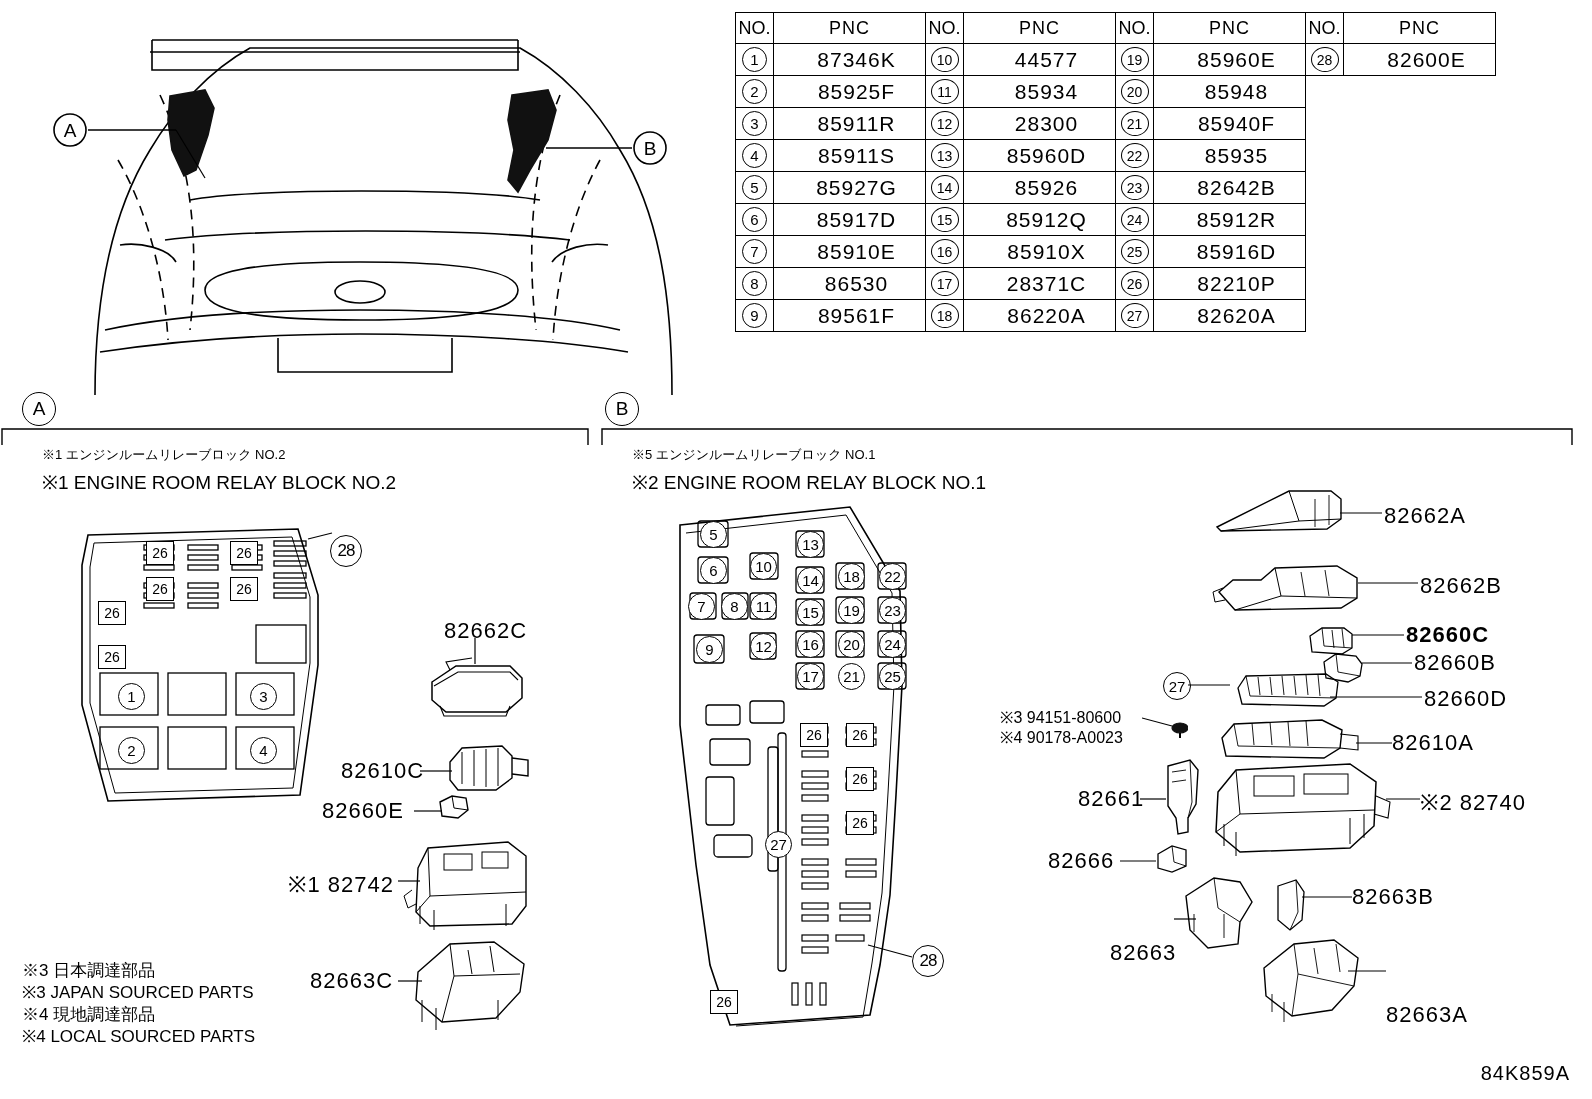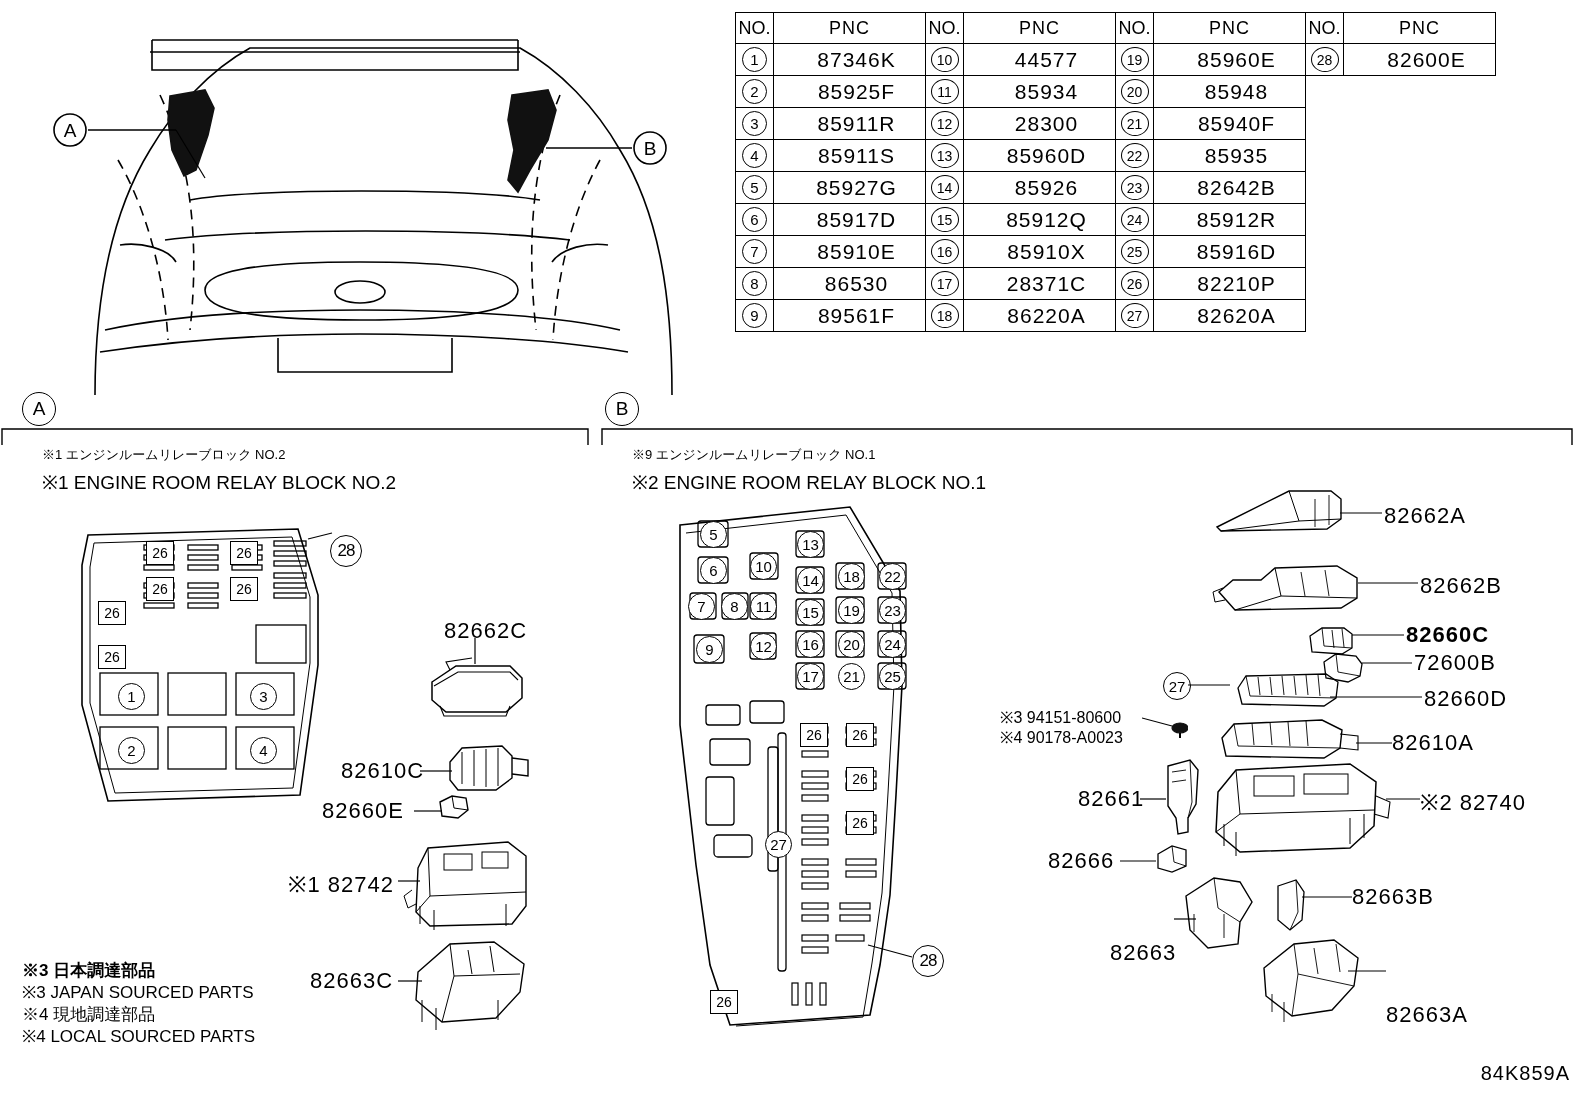--- a/index.html
+++ b/index.html
@@ -297,34 +297,34 @@
     <path d="M56 46 L44 92" stroke-width="1"></path>
     <path d="M70 20 L74 44 M92 16 L96 42" stroke-width="1"></path>
     <path d="M24 70 L24 92 M38 78 L38 100 M100 70 L100 90" stroke-width="1"></path>
   </svg>
 </div>
 <div class="abs partno" style="left:310px;top:968px;">82663C</div>
 <svg class="abs" style="left:398px;top:976px;" width="26" height="10" stroke="#000" stroke-width="1.2" fill="none">
     <path d="M0 5 L24 5"></path>
   </svg>
 
-<div class="abs note" style="left:22px;top:960px;font-weight:bold;">※3 日本調達部品</div>
+<div class="abs note" style="left:22px;top:960px;">※3 日本調達部品</div>
 <div class="abs note" style="left:22px;top:982px;">※3 JAPAN SOURCED PARTS</div>
 <div class="abs note" style="left:22px;top:1004px;">※4 現地調達部品</div>
 <div class="abs note" style="left:22px;top:1026px;">※4 LOCAL SOURCED PARTS</div>
 
 <div class="abs" style="left:605px;top:392px;">
   <div class="sec-label">B</div>
 </div>
 <div class="abs" style="left:600px;top:425px;width:980px;height:20px;">
   <svg width="980" height="22" stroke="#000" stroke-width="1.4" fill="none">
       <path d="M2 20 L2 4 L972 4 L972 20"></path>
     </svg>
 </div>
-<div class="abs lbl-jp" style="left:632px;top:446px;">※9 エンジンルームリレーブロック NO.1</div>
+<div class="abs lbl-jp" style="left:632px;top:446px;">※5 エンジンルームリレーブロック NO.1</div>
 <div class="abs lbl" style="left:632px;top:469px;">※2 ENGINE ROOM RELAY BLOCK NO.1</div>
 
 <div class="abs" style="left:650px;top:495px;width:330px;height:545px;">
   <svg width="330" height="545" fill="none" stroke="#000" stroke-width="1.6">
     <path d="M30 30 L200 12 L250 96 L252 190 L246 300 L240 400 L230 470 L220 520 L80 530 L60 470 L46 370 L30 230 Z"></path>
     <path d="M36 38 L196 20 L242 98 L244 190 L238 298 L232 398 L222 468 L213 522 L86 531" stroke-width="1"></path>
     <g stroke-width="1.3">
       <rect x="48" y="26" width="30" height="26" rx="3"></rect>
       <rect x="48" y="62" width="30" height="26" rx="3"></rect>
       <rect x="40" y="98" width="26" height="26" rx="3"></rect>
@@ -456,21 +456,21 @@
 <svg class="abs" style="left:1352px;top:630px;" width="54" height="10" stroke="#000" stroke-width="1.2" fill="none">
     <path d="M0 5 L52 5"></path>
   </svg>
 
 <div class="abs" style="left:1316px;top:650px;width:70px;height:36px;">
   <svg width="70" height="36" fill="none" stroke="#000" stroke-width="1.3">
     <path d="M8 12 L20 4 L40 6 L46 14 L44 26 L32 32 L10 28 Z"></path>
     <path d="M20 4 L22 22 L44 26" stroke-width="0.9"></path>
   </svg>
 </div>
-<div class="abs partno" style="left:1414px;top:650px;">72600B</div>
+<div class="abs partno" style="left:1414px;top:650px;">82660B</div>
 <svg class="abs" style="left:1362px;top:658px;" width="52" height="10" stroke="#000" stroke-width="1.2" fill="none">
     <path d="M0 5 L50 5"></path>
   </svg>
 
 <div class="abs" style="left:1230px;top:668px;width:130px;height:48px;">
   <svg width="130" height="48" fill="none" stroke="#000" stroke-width="1.3">
     <path d="M8 20 L16 8 L96 6 L108 14 L106 30 L94 38 L12 36 Z"></path>
     <path d="M16 8 L20 28 L106 30" stroke-width="0.9"></path>
     <g stroke-width="0.9">
       <path d="M28 9 L30 27 M40 9 L42 27 M52 8 L54 27 M64 8 L66 27 M76 7 L78 27 M88 7 L90 28"></path>

